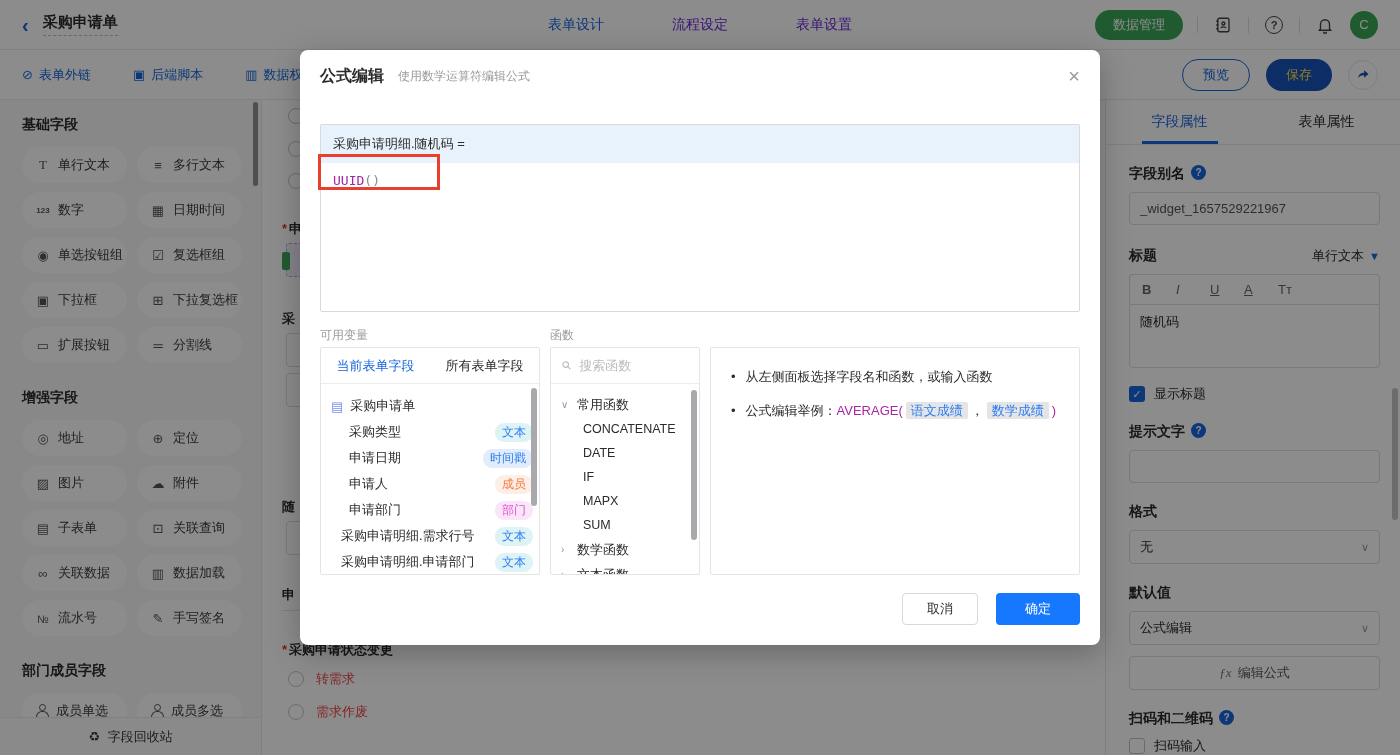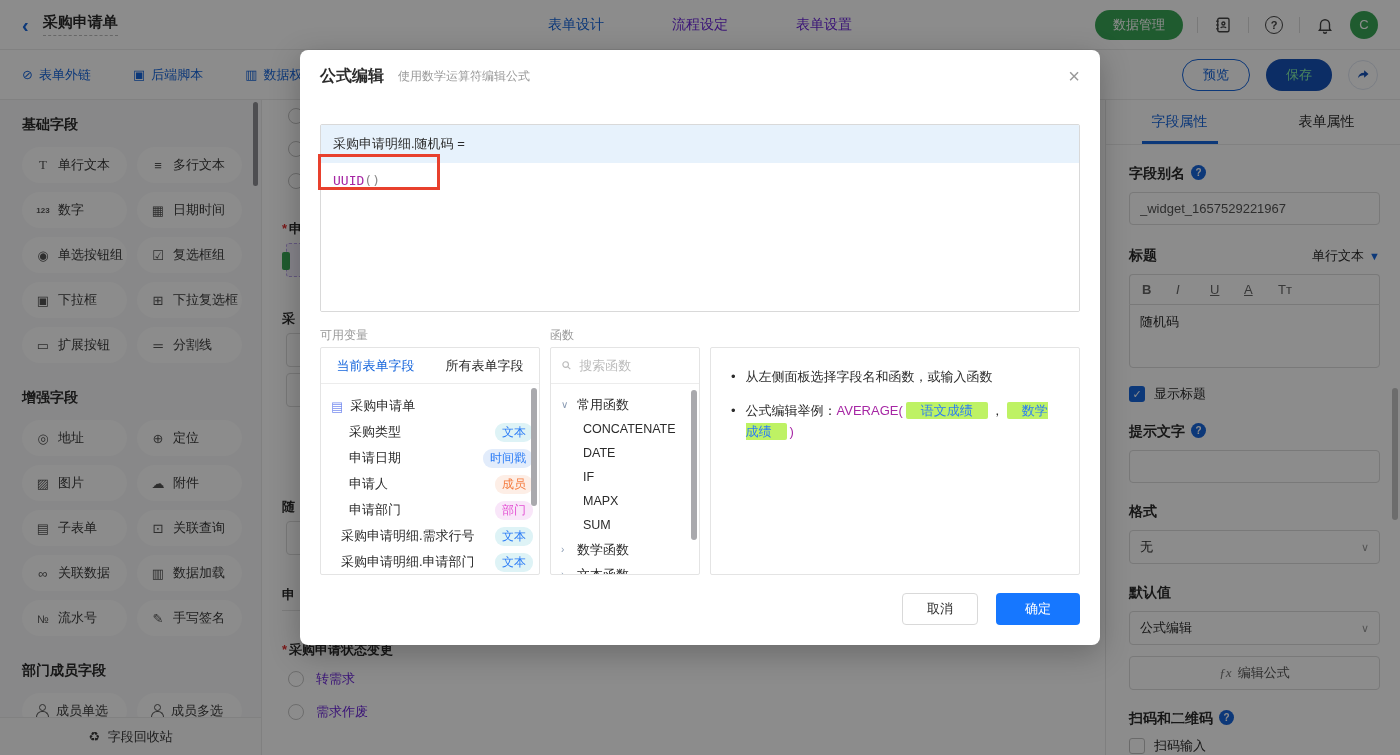--- a/index.html
+++ b/index.html
@@ -20,21 +20,21 @@
   .tb-icon { width:22px; height:22px; display:flex; align-items:center; justify-content:center; cursor:pointer; }
   .help-circ { width:18px; height:18px; border:1.6px solid #444; border-radius:50%; display:flex; align-items:center; justify-content:center; font-size:11px; font-weight:bold; color:#444; }
   .avatar { width:28px; height:28px; background:#3aa757; color:#fff; border-radius:50%; display:flex; align-items:center; justify-content:center; font-size:13px; cursor:pointer; }
 
   
   .toolbar2 { position:absolute; top:50px; left:0; right:0; height:50px; background:#fff; border-bottom:1px solid #ececec; display:flex; align-items:center; padding:0 22px; }
   .t2-link { color:#1766dc; font-size:13px; margin-right:42px; cursor:pointer; display:flex; align-items:center; gap:6px; white-space:nowrap; }
   .t2-link .gl { font-size:13px; }
   .t2-right { margin-left:auto; display:flex; align-items:center; gap:16px; }
   .btn-outline-blue { border:1px solid #1766dc; color:#1766dc; background:#fff; border-radius:16px; padding:6px 20px; font-size:13px; cursor:pointer; }
-  .btn-blue { border:none; background:#1652b8; color:#86efac; border-radius:16px; padding:7px 20px; font-size:13px; cursor:pointer; }
+  .btn-blue { border:none; background:#1652b8; color:#fde047; border-radius:16px; padding:7px 20px; font-size:13px; cursor:pointer; }
   .share-circ { width:30px; height:30px; border-radius:50%; border:1px solid #e0e6f2; display:flex; align-items:center; justify-content:center; cursor:pointer; background:#fff; }
 
   
   .main { position:absolute; top:100px; left:0; right:0; bottom:0; display:flex; }
 
   
   .sidebar { position:relative; width:262px; background:#f7f7f9; border-right:1px solid #e9e9e9; padding:16px 20px 12px 22px; overflow:hidden; flex:none; }
   .sb-scrollthumb { position:absolute; right:3px; top:2px; width:5px; height:84px; background:#8f8f94; border-radius:3px; }
   .sec-title { font-size:14px; font-weight:bold; color:#2b2b2b; margin-bottom:13px; }
   .field-grid { display:grid; grid-template-columns:105px 105px; gap:9px 10px; margin-bottom:26px; }
@@ -49,21 +49,21 @@
 
   
   .canvas { position:relative; flex:1; background:#fff; overflow:hidden; }
   .cv-radio { position:absolute; left:26px; width:16px; height:16px; border:1.5px solid #c6c6c6; border-radius:50%; background:#fff; }
   .cv-label { position:absolute; left:20px; font-size:13px; color:#2b2b2b; font-weight:bold; white-space:nowrap; }
   .req { color:#e03131; margin-right:2px; }
   .cv-widget-dashed { position:absolute; left:24px; width:56px; height:34px; border:1px dashed #b9a2ea; background:#f5f0fd; border-radius:3px; }
   .cv-widget-dashed::before { content:""; position:absolute; left:-5px; top:8px; width:8px; height:18px; background:#3aa757; border-radius:2px; }
   .cv-input { position:absolute; left:24px; width:62px; height:34px; border:1px solid #dcdcdc; border-radius:4px; background:#fff; }
   .cv-divider { position:absolute; left:20px; width:70px; border-top:1px solid #e3e3e3; }
-  .cv-radio-row { position:absolute; left:26px; display:flex; align-items:center; gap:12px; font-size:13px; color:#6d28d9; }
+  .cv-radio-row { position:absolute; left:26px; display:flex; align-items:center; gap:12px; font-size:13px; color:#ef4444; }
   .cv-radio-row .rc { width:16px; height:16px; border:1.5px solid #c6c6c6; border-radius:50%; background:#fff; flex:none; }
 
   
   .props { position:relative; width:295px; background:#fff; border-left:1px solid #e8e8e8; flex:none; overflow:hidden; padding:0 20px 0 23px; }
   .props-tabs { display:flex; height:45px; border-bottom:1px solid #ececec; margin:0 -20px 0 -23px; }
   .props-tab { flex:1; display:flex; align-items:center; justify-content:center; font-size:14px; color:#2b2b2b; cursor:pointer; position:relative; }
   .props-tab.active { color:#1766dc; }
   .props-tab.active::after { content:""; position:absolute; bottom:0; left:50%; transform:translateX(-50%); width:76px; height:3px; background:#1766dc; }
   .p-label { font-size:14px; font-weight:bold; color:#2b2b2b; display:flex; align-items:flex-start; gap:6px; margin-top:20px; margin-bottom:9px; }
   .qbadge { width:15px; height:15px; background:#1766dc; border-radius:50%; color:#fff; font-size:10px; font-weight:bold; display:flex; align-items:center; justify-content:center; }
@@ -121,21 +121,21 @@
   .fns-search input::placeholder { color:#bbb; }
   .fns-body { position:relative; padding:8px 4px 0 10px; }
   .fn-group { display:flex; align-items:center; gap:6px; height:25px; font-size:13px; color:#2b2b2b; cursor:pointer; }
   .fn-chevron { color:#8a9bb3; font-size:10px; width:10px; }
   .fn-item { height:24px; line-height:24px; padding-left:22px; font-size:12.5px; color:#2b2b2b; cursor:pointer; }
   .fns-scroll { position:absolute; right:2px; top:6px; width:6px; height:150px; background:#a9a9ad; border-radius:3px; }
   .tips-panel { left:410px; width:370px; padding:18px 20px; }
   .tip-line { display:flex; gap:10px; font-size:13px; color:#2b2b2b; margin-bottom:13px; line-height:21px; }
   .bullet { color:#2b2b2b; }
   .code-purple { color:#a626a4; }
-  .chip { color:#2b7cf6; background:#bef264; padding:1px 15px; border-radius:2px; margin:6px 3px; }
+  .chip { color:#2b7cf6; background:#e5e5e5; padding:1px 5px; border-radius:2px; margin:6px 3px; }
   .m-footer { position:absolute; right:20px; bottom:20px; display:flex; gap:18px; }
   .btn-cancel { width:76px; height:32px; border:1px solid #d9d9d9; background:#fff; border-radius:4px; font-size:13px; color:#2b2b2b; cursor:pointer; }
   .btn-confirm { width:84px; height:32px; border:none; background:#1677ff; border-radius:4px; font-size:13px; color:#fff; cursor:pointer; }
 
   
   [data-name="single-line-text-icon"]::before { content:"T"; font-family:"Liberation Serif","DejaVu Serif",serif; }
   [data-name="multi-line-text-icon"]::before { content:"≡"; }
   [data-name="number-icon"]::before { content:"123"; }
   [data-name="datetime-icon"]::before { content:"▦"; }
   [data-name="radio-group-icon"]::before { content:"◉"; }

